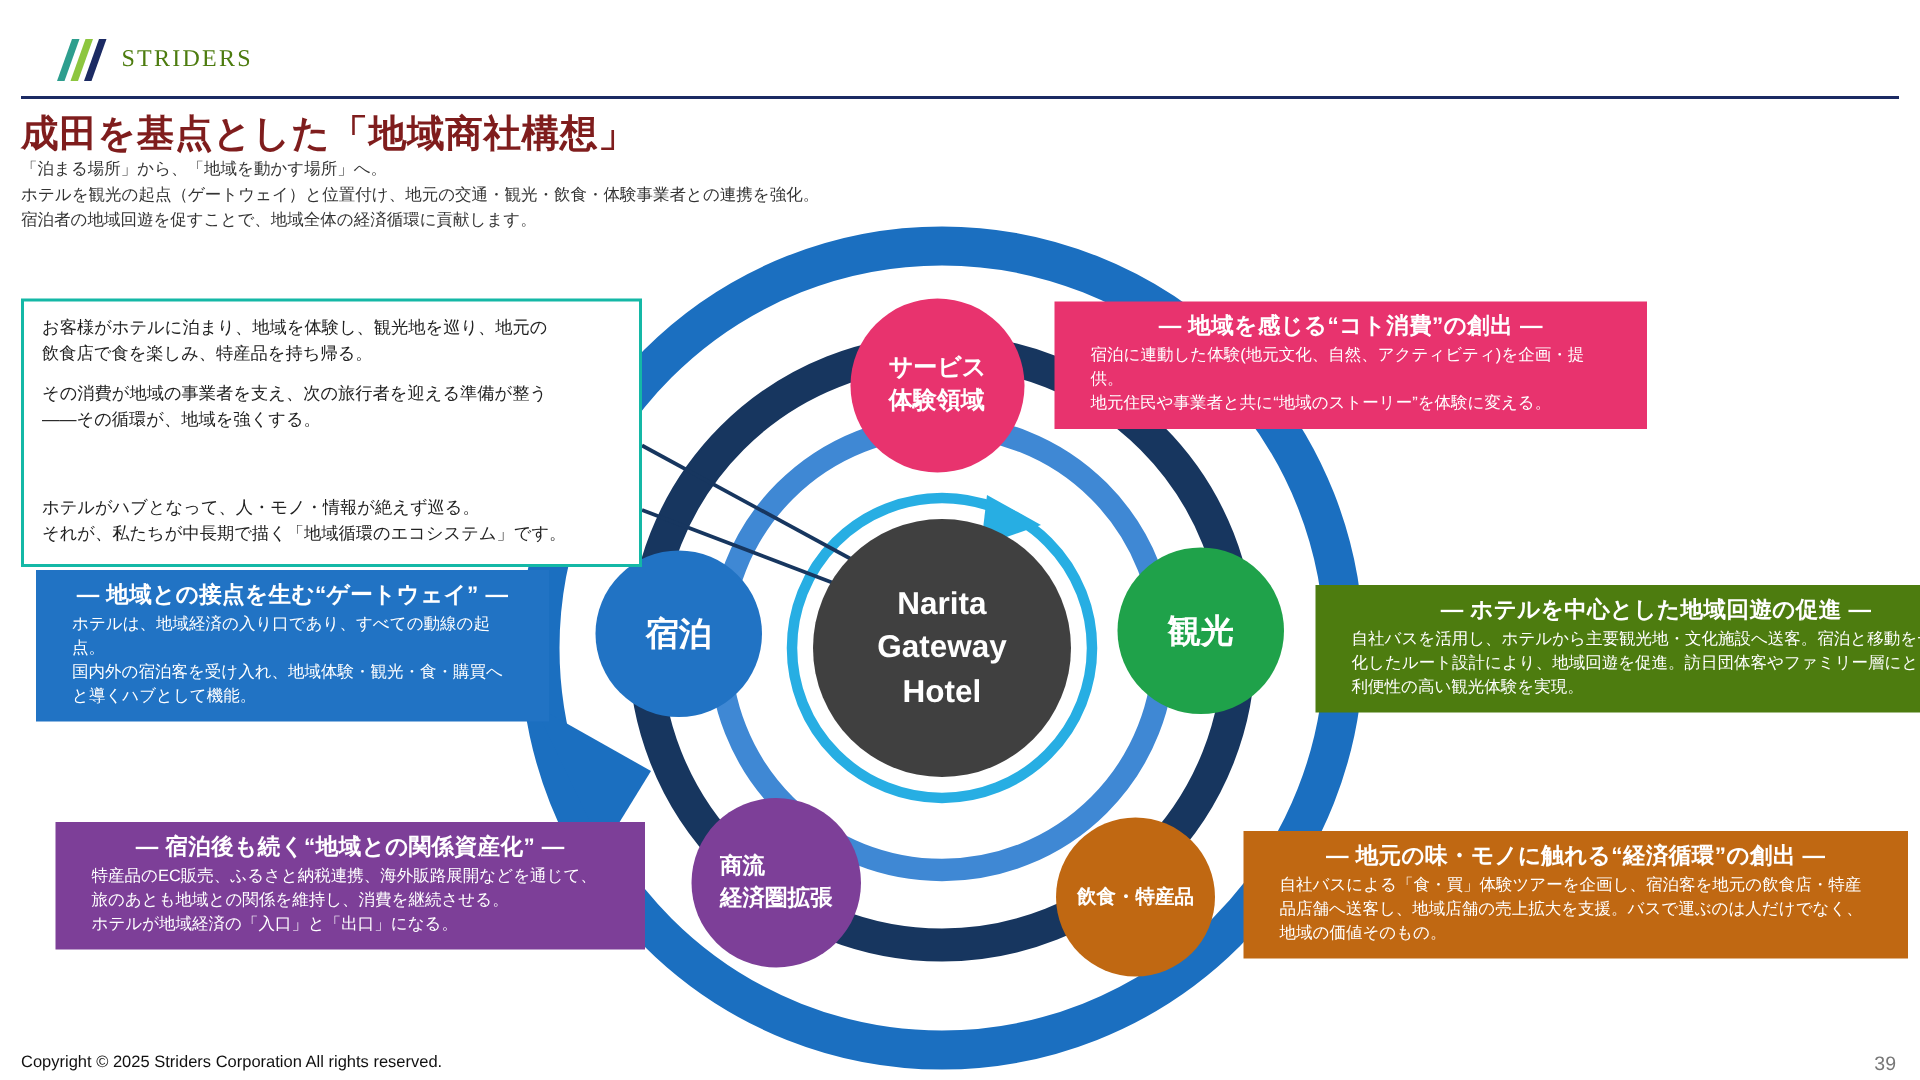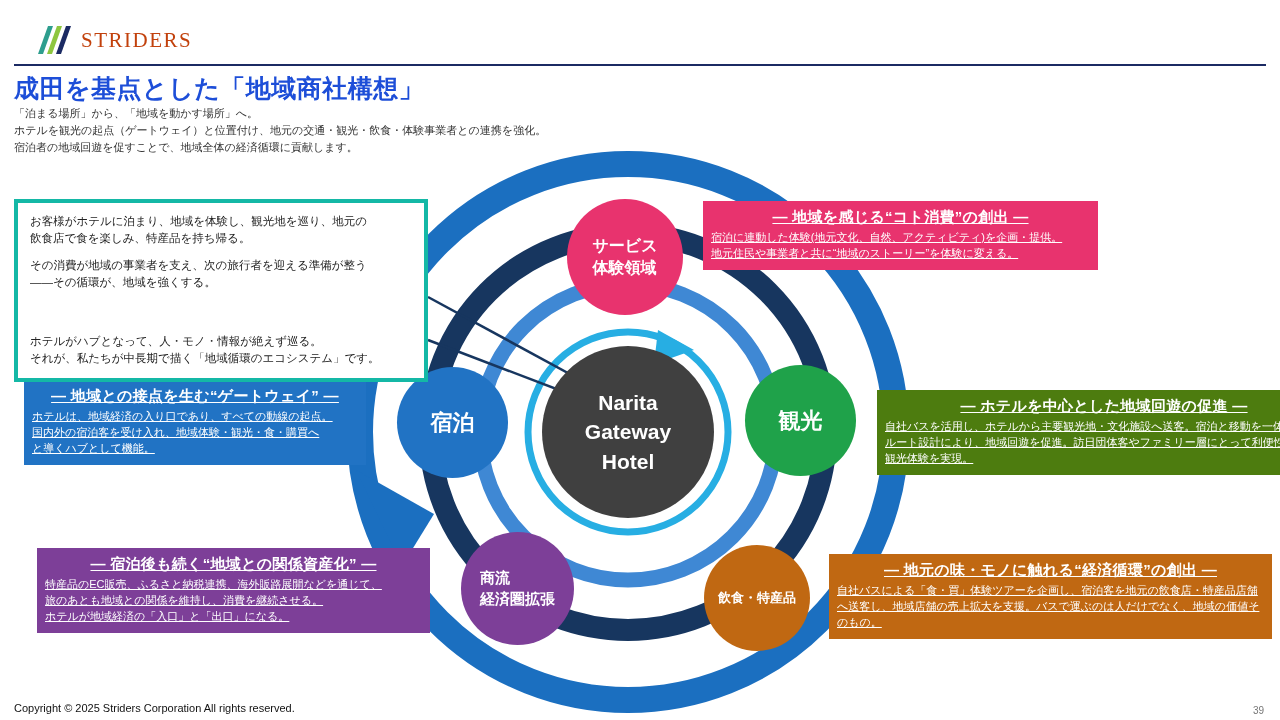--- a/index.html
+++ b/index.html
@@ -3,63 +3,63 @@
 <meta charset="utf-8">
 <style>
   html,body{margin:0;padding:0;background:#fff;}
   body{font-family:"Liberation Sans","DejaVu Sans",sans-serif;}
   .slide{position:relative;width:1280px;height:720px;background:#fff;overflow:hidden;}
 
   
   .hdr{display:flex;align-items:flex-start;justify-content:space-between;padding:16px 28px 0 34px;}
   .hdr-title{font-size:30px;font-weight:bold;color:#1b2a63;letter-spacing:.5px;line-height:1.15;}
   .logo{display:flex;align-items:center;gap:9px;margin-top:10px;}
-  .logo-text{font-family:"Liberation Serif","DejaVu Serif",serif;font-size:21px;color:#c2410c;letter-spacing:1.5px;text-align:right;}
+  .logo-text{font-family:"Liberation Serif","DejaVu Serif",serif;font-size:16px;color:#4d7c0f;letter-spacing:1.5px;text-align:right;}
   .hdr-rule{height:2px;background:#1b2a63;margin:10px 14px 0 14px;}
 
   
   .intro{margin:6px 0 0 14px;position:relative;z-index:5;}
-  .intro-h{font-size:25px;color:#1d4ed8;font-weight:bold;letter-spacing:.5px;}
+  .intro-h{font-size:25px;color:#7f1d1d;font-weight:bold;letter-spacing:.5px;}
   .intro-line{font-size:11px;color:#333;line-height:1.55;}
 
   
   .rings{position:absolute;left:0;top:0;width:1280px;height:720px;z-index:1;pointer-events:none;}
 
   
   .node{position:absolute;border-radius:50%;display:flex;align-items:center;justify-content:center;
         color:#fff;font-weight:bold;text-align:left;white-space:pre-line;z-index:2;line-height:1.35;}
   .node-service {left:567px;top:199px;width:116px;height:116px;background:#e8336e;font-size:16px;}
   .node-lodging {left:397px;top:367px;width:111px;height:111px;background:#2173c4;font-size:22px;}
   .node-tourism {left:745px;top:365px;width:111px;height:111px;background:#1fa24a;font-size:22px;}
   .node-commerce{left:461px;top:532px;width:113px;height:113px;background:#7d3f98;font-size:15px;}
   .node-food    {left:704px;top:545px;width:106px;height:106px;background:#c06812;font-size:13px;}
 
   .center-circle{position:absolute;left:542px;top:346px;width:172px;height:172px;border-radius:50%;
         background:#404040;display:flex;align-items:center;justify-content:center;color:#fff;
         font-weight:bold;font-size:21px;text-align:center;white-space:pre-line;line-height:1.4;z-index:2;}
 
   
-  .callout{position:absolute;left:14px;top:199px;width:414px;background:#fff;border:4px solid #14b8a6;
+  .callout{position:absolute;left:14px;top:199px;width:414px;background:#fff;border:2px solid #14b8a6;
         padding:10px 12px;font-size:11.5px;color:#222;line-height:1.5;z-index:4;box-sizing:border-box;}
   .callout p{margin:0 0 9px;white-space:pre-line;}
   .callout p:last-child{margin-bottom:0;margin-top:42px;}
 
   
-  .panel{position:absolute;color:#fff;padding:7px 8px 8px;z-index:3;box-sizing:border-box;text-decoration:underline;}
+  .panel{position:absolute;color:#fff;padding:7px 24px 8px;z-index:3;box-sizing:border-box;}
   .panel-title{font-weight:bold;font-size:15px;text-align:center;margin-bottom:3px;letter-spacing:.3px;}
   .panel-body{font-size:11px;line-height:1.45;white-space:pre-line;}
   .panel-koto     {left:703px;top:201px;width:395px;background:#e8336e;}
   .panel-gateway  {left:24px;top:380px;width:342px;background:#2173c4;}
   .panel-kaiyu    {left:877px;top:390px;width:454px;background:#4d7c0f;}
   .panel-kankei   {left:37px;top:548px;width:393px;background:#7d3f98;}
   .panel-keizai   {left:829px;top:554px;width:443px;background:#c06812;}
 
   
   .copyright{position:absolute;left:14px;bottom:6px;font-size:11px;color:#111;z-index:5;}
-  .pagenum{position:absolute;right:16px;bottom:4px;font-size:10px;color:#777;z-index:5;}
+  .pagenum{position:absolute;right:16px;bottom:4px;font-size:13px;color:#777;z-index:5;}
 </style>
 </head>
 <body>
 
 <div class="slide">
 
   <div class="hdr">
     <div class="logo">
       <svg width="38" height="28" viewBox="0 0 38 28">
         <polygon points="4,28 14,0 19,0 9,28" fill="#2e9e8e"></polygon>

